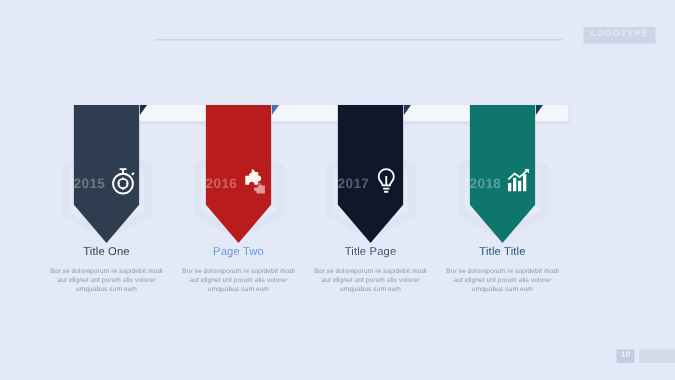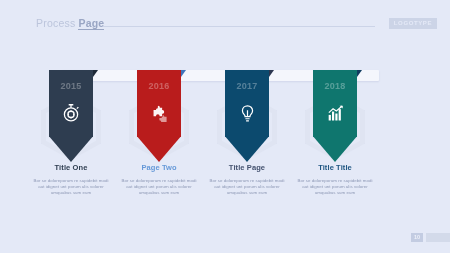--- a/index.html
+++ b/index.html
@@ -116,21 +116,21 @@
   .banner {
     position: absolute;
     left: 50%;
     margin-left: -22px;
     top: 10px;
     width: 44px;
     height: 92px;
     clip-path: polygon(0% 0%, 100% 0%, 100% 72%, 50% 100%, 0% 72%);
     z-index: 2;
     display: flex;
-    flex-direction: column;
+    flex-direction: row;
     align-items: center;
   }
   .banner-fold {
     position: absolute;
     left: 50%;
     margin-left: 22px;
     top: 10px;
     width: 5px;
     height: 7px;
     z-index: 1;
@@ -154,21 +154,21 @@
   .icon-wrap svg { display: block; }
 
   
   .card-title {
     position: absolute;
     top: 103px;
     left: 0;
     width: 86px;
     text-align: center;
     font-size: 7.5px;
-    font-weight: bold;
+    font-weight: normal;
     letter-spacing: 0.1px;
   }
   .card-body {
     position: absolute;
     top: 118px;
     left: 2px;
     width: 82px;
     text-align: center;
     font-size: 4.4px;
     line-height: 6.2px;
@@ -196,23 +196,20 @@
     bottom: 11px;
     width: 24px;
     height: 9px;
     background: #d3daea;
   }
 </style>
 </head>
 <body>
 
 <div class="header">
-  <div class="brand">
-    <span class="brand-light">Process </span><span class="brand-bold">Page</span>
-  </div>
   <div class="header-rule"></div>
   <div class="logotype">LOGOTYPE</div>
 </div>
 
 <div class="rail"></div>
 
 <div class="cards">
 
   <div class="card">
     <div class="hex-ring"></div>
@@ -249,21 +246,21 @@
         </svg>
       </div>
     </div>
     <div class="card-title" style="color:#6699d8">Page Two</div>
     <div class="card-body">Bor se doloreporum re sapidebit modi aut idignet unt porum alis volorer umquabus sum eum</div>
   </div>
 
   <div class="card">
     <div class="hex-ring"></div>
     <div class="banner-fold" style="background:#2c3751"></div>
-    <div class="banner" style="background:#0c4a6e">
+    <div class="banner" style="background:#0f172a">
       <div class="year">2017</div>
       <div class="icon-wrap">
         <svg width="21" height="21" viewBox="0 0 24 24" fill="none" stroke="#ffffff" stroke-width="1.4">
           <path d="M12 3.2c-3.3 0-5.8 2.5-5.8 5.6 0 2.1 1.1 3.4 2.1 4.6.6.7.9 1.3.9 2.1h5.6c0-.8.3-1.4.9-2.1 1-1.2 2.1-2.5 2.1-4.6 0-3.1-2.5-5.6-5.8-5.6z"></path>
           <line x1="9.6" y1="18" x2="14.4" y2="18"></line>
           <line x1="10.4" y1="20.4" x2="13.6" y2="20.4"></line>
           <line x1="12" y1="8.4" x2="12" y2="15.5"></line>
         </svg>
       </div>
     </div>

